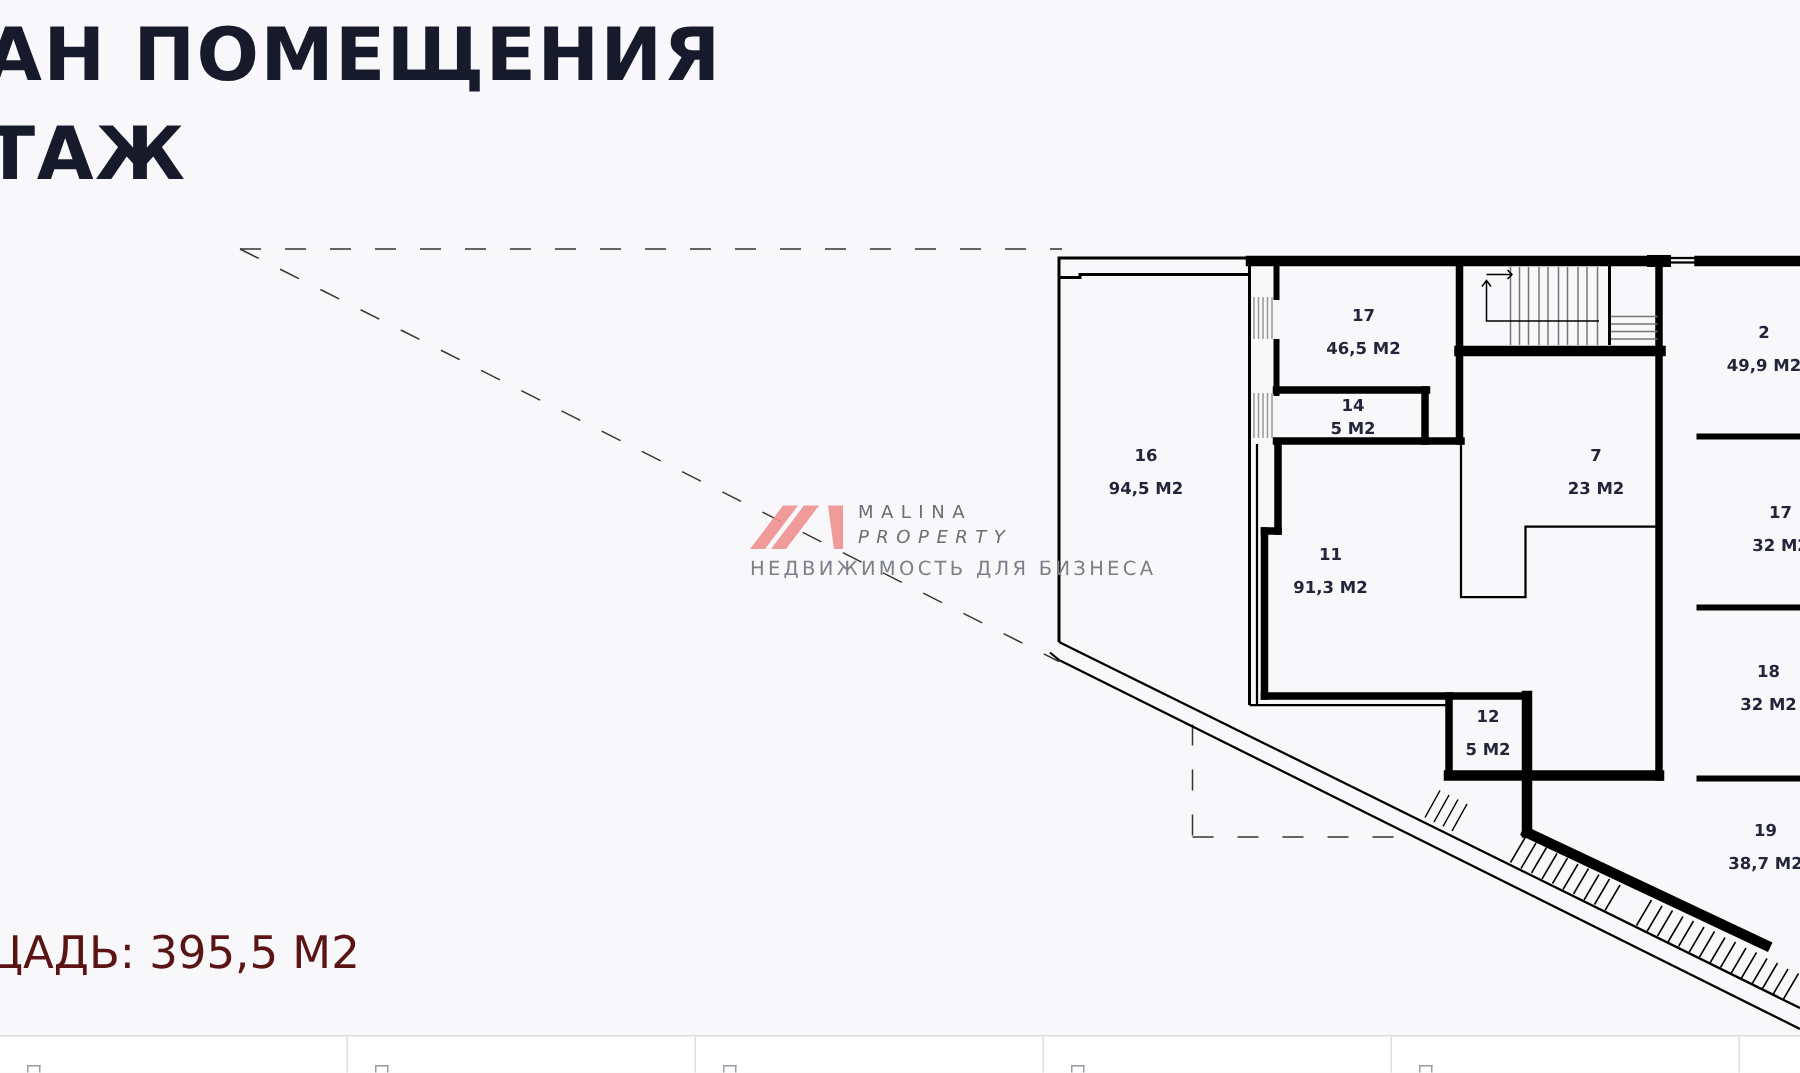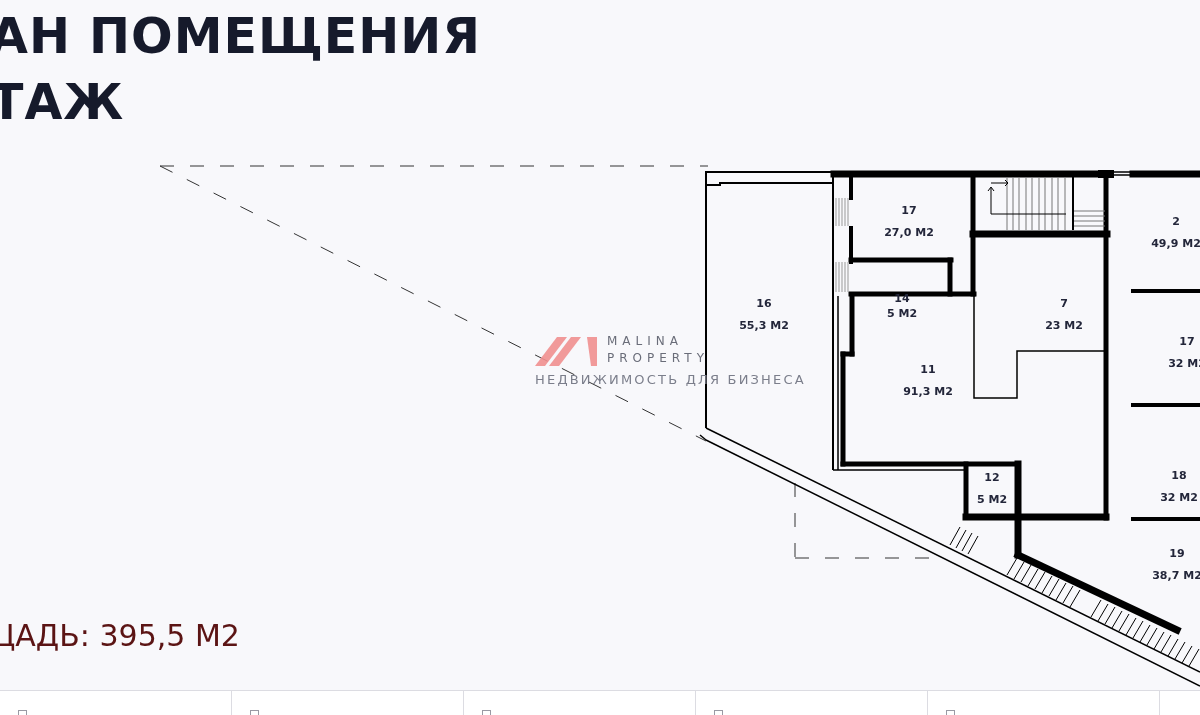--- a/index.html
+++ b/index.html
@@ -22,22 +22,22 @@
     font-size: 30px; color: #5b1414; white-space: nowrap;
     font-family: "DejaVu Sans", sans-serif;
   }
   .plan { position: absolute; left: 0; top: 0; width: 1200px; height: 690px; }
   .room-label {
     position: absolute; text-align: center;
     font-family: "DejaVu Sans", sans-serif; font-weight: bold;
     font-size: 11px; color: #23263a; line-height: 22px;
     transform: translateX(-50%); white-space: nowrap;
   }
-  .room-label.tight { line-height: 15px; margin-top: 28px; }
-  .watermark { position: absolute; left: 535px; top: 334px; width: 185px; height: 50px; }
+  .room-label.tight { line-height: 15px; }
+  .watermark { position: absolute; left: 500px; top: 334px; width: 185px; height: 50px; }
   .wm-word {
     position: absolute; font-family: "DejaVu Sans", sans-serif;
     color: #6a6d79; letter-spacing: 5px; font-size: 12px; white-space: nowrap;
   }
   .wm-sub {
     position: absolute; left: 0; top: 38px;
     font-size: 13px; letter-spacing: 2.2px; color: #7b7e8b; white-space: nowrap;
   }
   .bottom-bar {
     position: absolute; left: 0; top: 690px; width: 1200px; height: 25px;
@@ -194,68 +194,68 @@
     <line x1="1161" y1="652" x2="1171" y2="635"></line>
       <line x1="1168" y1="656" x2="1178" y2="639"></line>
     <line x1="1175" y1="659" x2="1185" y2="642"></line>
       <line x1="1182" y1="663" x2="1192" y2="646"></line>
     <line x1="1189" y1="666" x2="1199" y2="649"></line>
   </g>
 </svg>
 
 <div class="room-label" style="left:764px;top:293px;">
   <div>16</div>
-  <div>55,3 М2</div>
+  <div>94,5 М2</div>
 </div>
 <div class="room-label" style="left:909px;top:200px;">
   <div>17</div>
-  <div>27,0 М2</div>
+  <div>46,5 М2</div>
 </div>
 <div class="room-label tight" style="left:902px;top:263px;">
   <div>14</div>
   <div>5 М2</div>
 </div>
-<div class="room-label" style="left:928px;top:359px;">
+<div class="room-label" style="left:887px;top:359px;">
   <div>11</div>
   <div>91,3 М2</div>
 </div>
 <div class="room-label" style="left:1064px;top:293px;">
   <div>7</div>
   <div>23 М2</div>
 </div>
 <div class="room-label" style="left:992px;top:467px;">
   <div>12</div>
   <div>5 М2</div>
 </div>
 <div class="room-label" style="left:1176px;top:211px;">
   <div>2</div>
   <div>49,9 М2</div>
 </div>
 <div class="room-label" style="left:1187px;top:331px;">
   <div>17</div>
   <div>32 М2</div>
 </div>
-<div class="room-label" style="left:1179px;top:437px;margin-top:28px;">
+<div class="room-label" style="left:1179px;top:437px;">
   <div>18</div>
   <div>32 М2</div>
 </div>
 <div class="room-label" style="left:1177px;top:543px;">
   <div>19</div>
   <div>38,7 М2</div>
 </div>
 
 <div class="watermark">
   <svg width="64" height="32" viewBox="0 0 64 32" style="position:absolute;left:0;top:2px;">
     <polygon points="0,30 22,1 32,1 10,30" fill="#ef8f8f" opacity="0.9"></polygon>
     <polygon points="14,30 36,1 46,1 24,30" fill="#ef8f8f" opacity="0.9"></polygon>
     <polygon points="50,1 62,1 62,30 50,30" fill="#ef8f8f" opacity="0"></polygon>
     <polygon points="52,1 62,1 62,30 56,30" fill="#ef8f8f" opacity="0.9"></polygon>
   </svg>
   <span class="wm-word" style="left:72px;top:0;">MALINA</span>
-  <span class="wm-word" style="left:72px;top:17px;">PROPERTY</span>
+  <span class="wm-word" style="left:72px;top:17px;font-style:italic;">PROPERTY</span>
   <span class="wm-sub">НЕДВИЖИМОСТЬ ДЛЯ БИЗНЕСА</span>
 </div>
 
 <div class="total">ЦАДЬ: 395,5 М2</div>
 
 <div class="bottom-bar">
   <div class="bar-tab">
       <span class="doc-icon"></span>
     </div>
   <div class="bar-tab">

